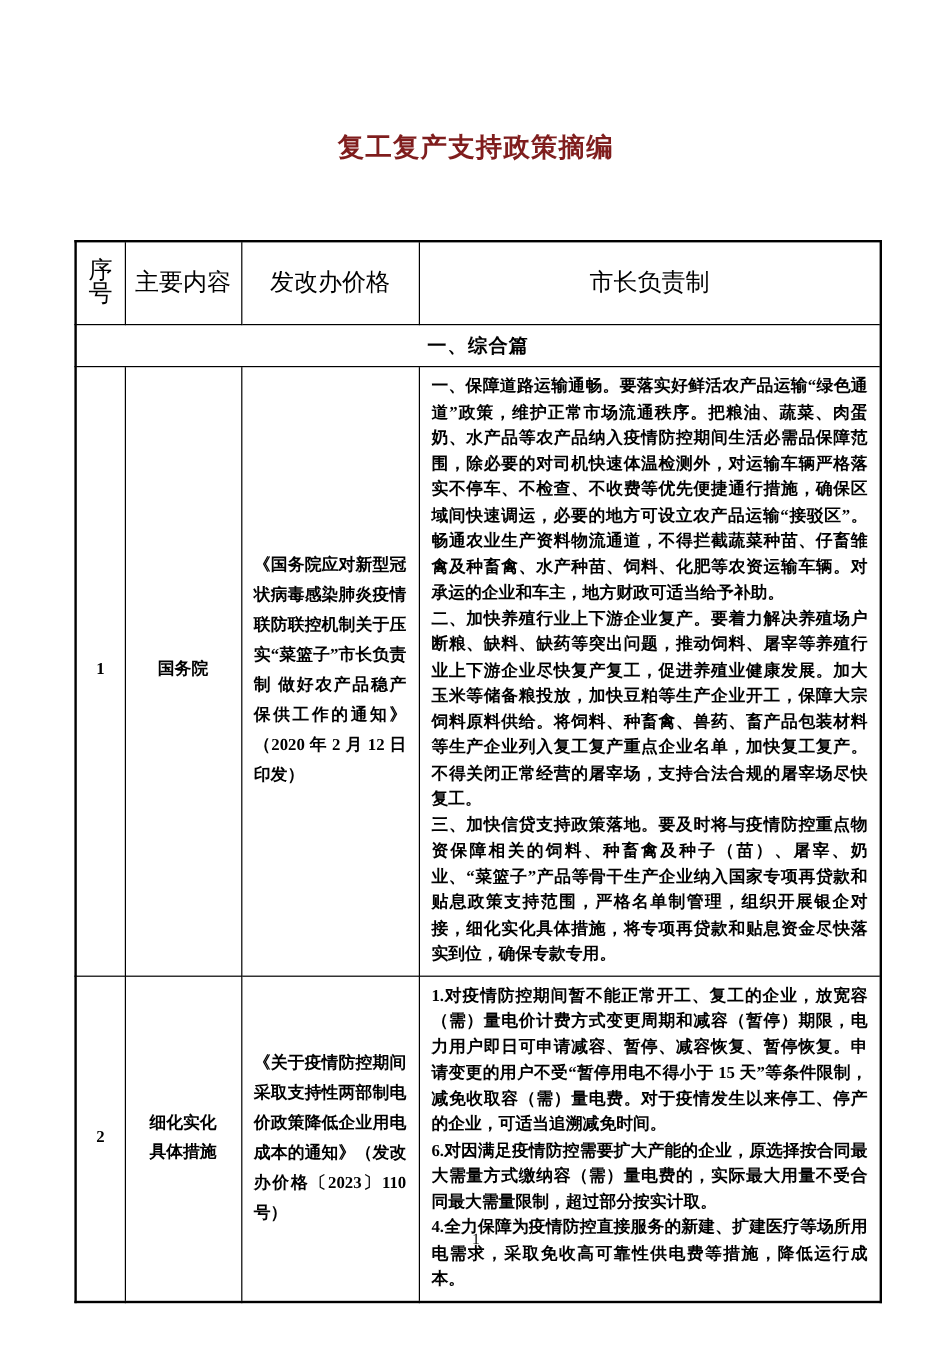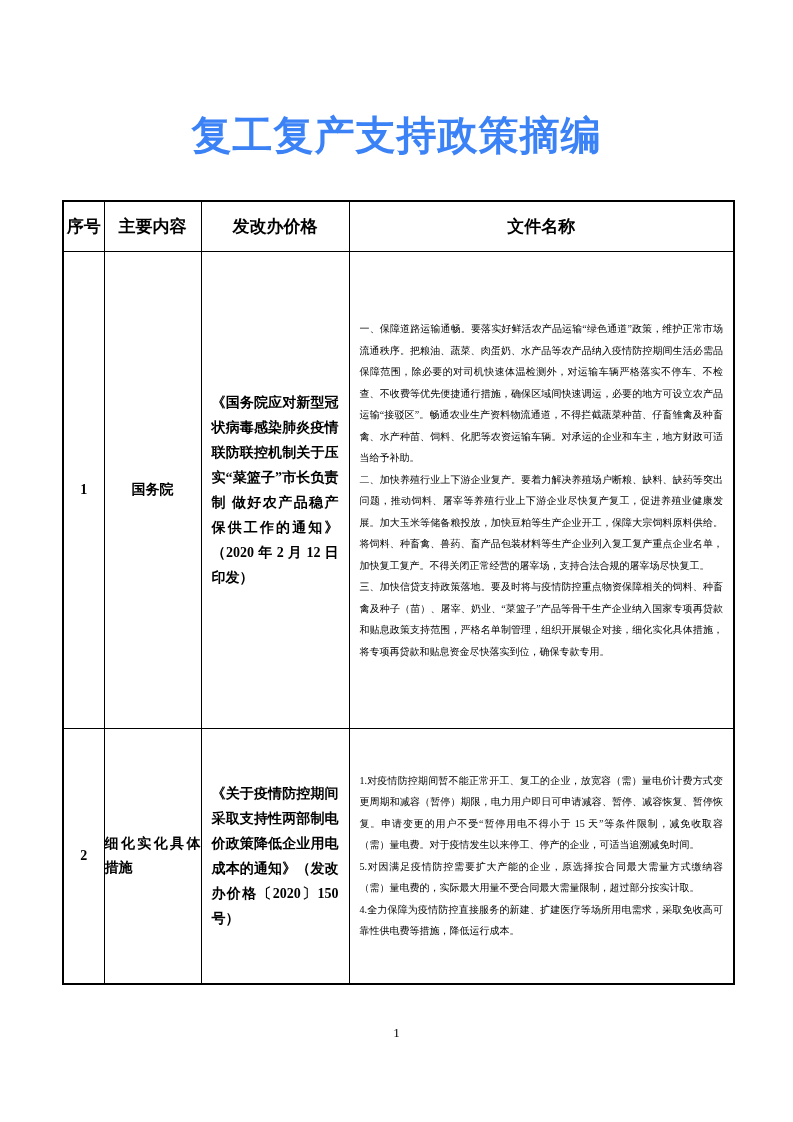--- a/index.html
+++ b/index.html
@@ -9,43 +9,43 @@
     background:#ffffff;
     overflow:hidden;
     font-family:"Liberation Serif", serif;
     color:#000;
   }
   .doc-title{
     position:absolute;
     left:0;right:0;top:108px;
     text-align:center;
     font-family:"Liberation Sans", sans-serif;
-    font-size:40px;
+    font-size:22px;
     font-weight:900;
     letter-spacing:1px;
-    color:#3b82f6;
+    color:#7f1d1d;
   }
   table.policy-table{
     position:absolute;
     left:62px;top:200px;
     width:671px;
     border-collapse:collapse;
     table-layout:fixed;
     border:2px solid #000;
   }
   table.policy-table th, table.policy-table td{
     border:1px solid #000;
     color:#000;
     overflow:hidden;
   }
   tr.header-row{height:50px;}
   tr.header-row th{
     font-family:"Liberation Sans", sans-serif;
-    font-weight:bold;
-    font-size:17px;
+    font-weight:normal;
+    font-size:20px;
     text-align:center;
     vertical-align:middle;
     line-height:19px;
     padding:15px 2px;
   }
   th.h-index{padding:0 10px;}
   tr.section-row{height:35px;}
   tr.section-row td{
     font-family:"Liberation Sans", sans-serif;
     font-weight:bold;
@@ -59,37 +59,37 @@
   td.c-index{
     text-align:center;
     vertical-align:middle;
     font-size:14px;
     font-weight:bold;
   }
   td.c-agency{
     vertical-align:middle;
     font-size:14px;
     font-weight:bold;
-    padding:0 0;
+    padding:0 20px;
     line-height:24px;
   }
   td.c-agency.center{text-align:center;}
   td.c-agency.justify{text-align:justify;}
   td.c-doc{
     vertical-align:middle;
     font-size:14px;
     font-weight:bold;
     padding:12px 10px;
     line-height:25px;
     text-align:justify;
   }
   td.c-content{
     vertical-align:middle;
-    font-size:10px;
-    font-weight:normal;
+    font-size:14px;
+    font-weight:bold;
     padding:6px 10px;
     line-height:21.5px;
     text-align:justify;
   }
   td.c-content p{margin:0;}
   .page-number{
     position:absolute;
     left:0;right:0;top:1025px;
     text-align:center;
     font-family:"Liberation Serif", serif;
@@ -109,39 +109,42 @@
       <col style="width:41px">
       <col style="width:97px">
       <col style="width:148px">
       <col style="width:385px">
     </colgroup>
     <tbody>
       <tr class="header-row">
         <th class="h-index">序号</th>
         <th>主要内容</th>
         <th>发改办价格</th>
-        <th>文件名称</th>
+        <th>市长负责制</th>
+      </tr>
+      <tr class="section-row">
+        <td colspan="4">一、综合篇</td>
       </tr>
       <tr class="row-1">
         <td class="c-index">1</td>
         <td class="c-agency center">国务院</td>
         <td class="c-doc">《国务院应对新型冠状病毒感染肺炎疫情联防联控机制关于压实“菜篮子”市长负责制 做好农产品稳产保供工作的通知》（2020 年 2 月 12 日印发）</td>
         <td class="c-content">
           <p>一、保障道路运输通畅。要落实好鲜活农产品运输“绿色通道”政策，维护正常市场流通秩序。把粮油、蔬菜、肉蛋奶、水产品等农产品纳入疫情防控期间生活必需品保障范围，除必要的对司机快速体温检测外，对运输车辆严格落实不停车、不检查、不收费等优先便捷通行措施，确保区域间快速调运，必要的地方可设立农产品运输“接驳区”。畅通农业生产资料物流通道，不得拦截蔬菜种苗、仔畜雏禽及种畜禽、水产种苗、饲料、化肥等农资运输车辆。对承运的企业和车主，地方财政可适当给予补助。</p>
           <p>二、加快养殖行业上下游企业复产。要着力解决养殖场户断粮、缺料、缺药等突出问题，推动饲料、屠宰等养殖行业上下游企业尽快复产复工，促进养殖业健康发展。加大玉米等储备粮投放，加快豆粕等生产企业开工，保障大宗饲料原料供给。将饲料、种畜禽、兽药、畜产品包装材料等生产企业列入复工复产重点企业名单，加快复工复产。不得关闭正常经营的屠宰场，支持合法合规的屠宰场尽快复工。</p>
           <p>三、加快信贷支持政策落地。要及时将与疫情防控重点物资保障相关的饲料、种畜禽及种子（苗）、屠宰、奶业、“菜篮子”产品等骨干生产企业纳入国家专项再贷款和贴息政策支持范围，严格名单制管理，组织开展银企对接，细化实化具体措施，将专项再贷款和贴息资金尽快落实到位，确保专款专用。</p>
         </td>
       </tr>
       <tr class="row-2">
         <td class="c-index">2</td>
         <td class="c-agency justify">细化实化具体措施</td>
-        <td class="c-doc">《关于疫情防控期间采取支持性两部制电价政策降低企业用电成本的通知》（发改办价格〔2020〕150 号）</td>
+        <td class="c-doc">《关于疫情防控期间采取支持性两部制电价政策降低企业用电成本的通知》（发改办价格〔2023〕110 号）</td>
         <td class="c-content">
           <p>1.对疫情防控期间暂不能正常开工、复工的企业，放宽容（需）量电价计费方式变更周期和减容（暂停）期限，电力用户即日可申请减容、暂停、减容恢复、暂停恢复。申请变更的用户不受“暂停用电不得小于 15 天”等条件限制，减免收取容（需）量电费。对于疫情发生以来停工、停产的企业，可适当追溯减免时间。</p>
-          <p>5.对因满足疫情防控需要扩大产能的企业，原选择按合同最大需量方式缴纳容（需）量电费的，实际最大用量不受合同最大需量限制，超过部分按实计取。</p>
+          <p>6.对因满足疫情防控需要扩大产能的企业，原选择按合同最大需量方式缴纳容（需）量电费的，实际最大用量不受合同最大需量限制，超过部分按实计取。</p>
           <p>4.全力保障为疫情防控直接服务的新建、扩建医疗等场所用电需求，采取免收高可靠性供电费等措施，降低运行成本。</p>
         </td>
       </tr>
     </tbody>
   </table>
 
   <div class="page-number">1</div>
 
 </div>
 

